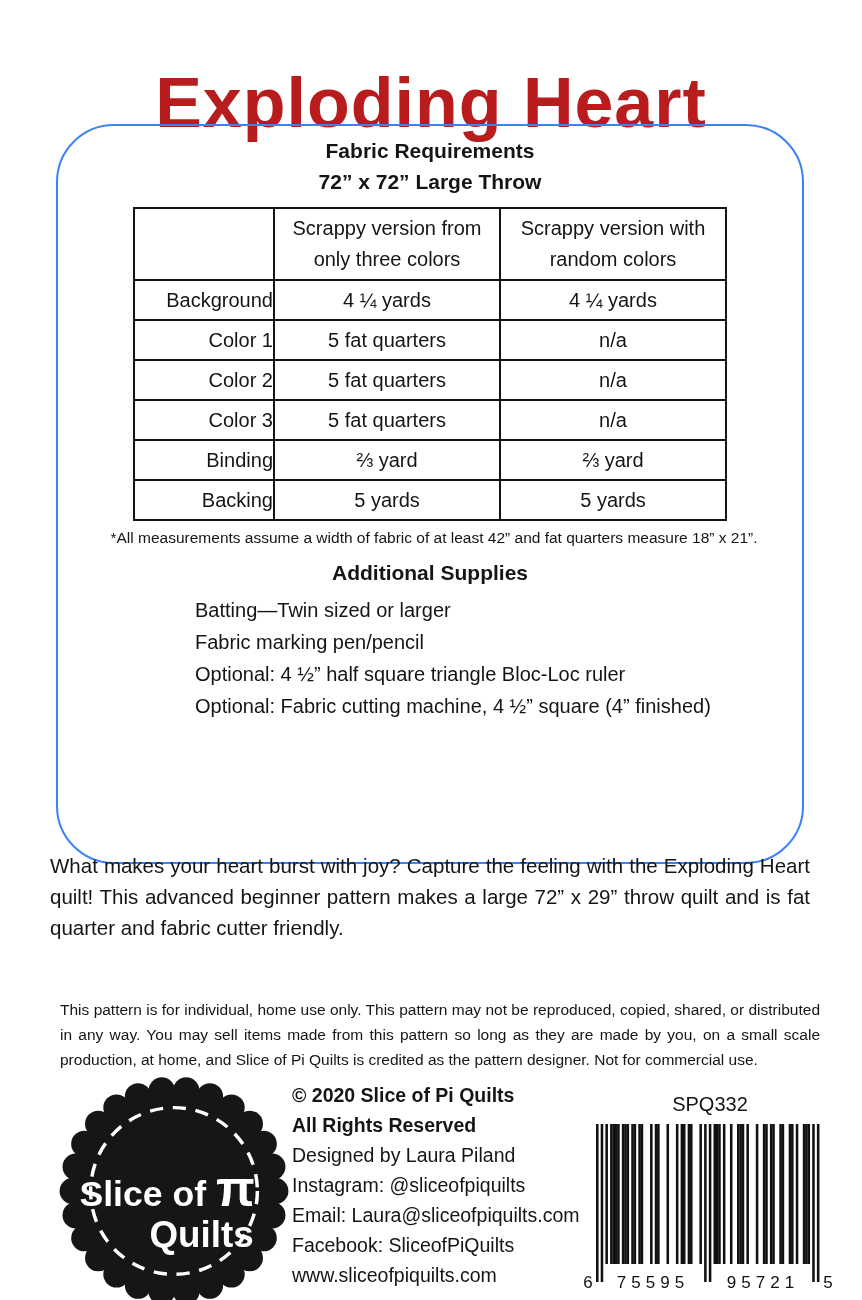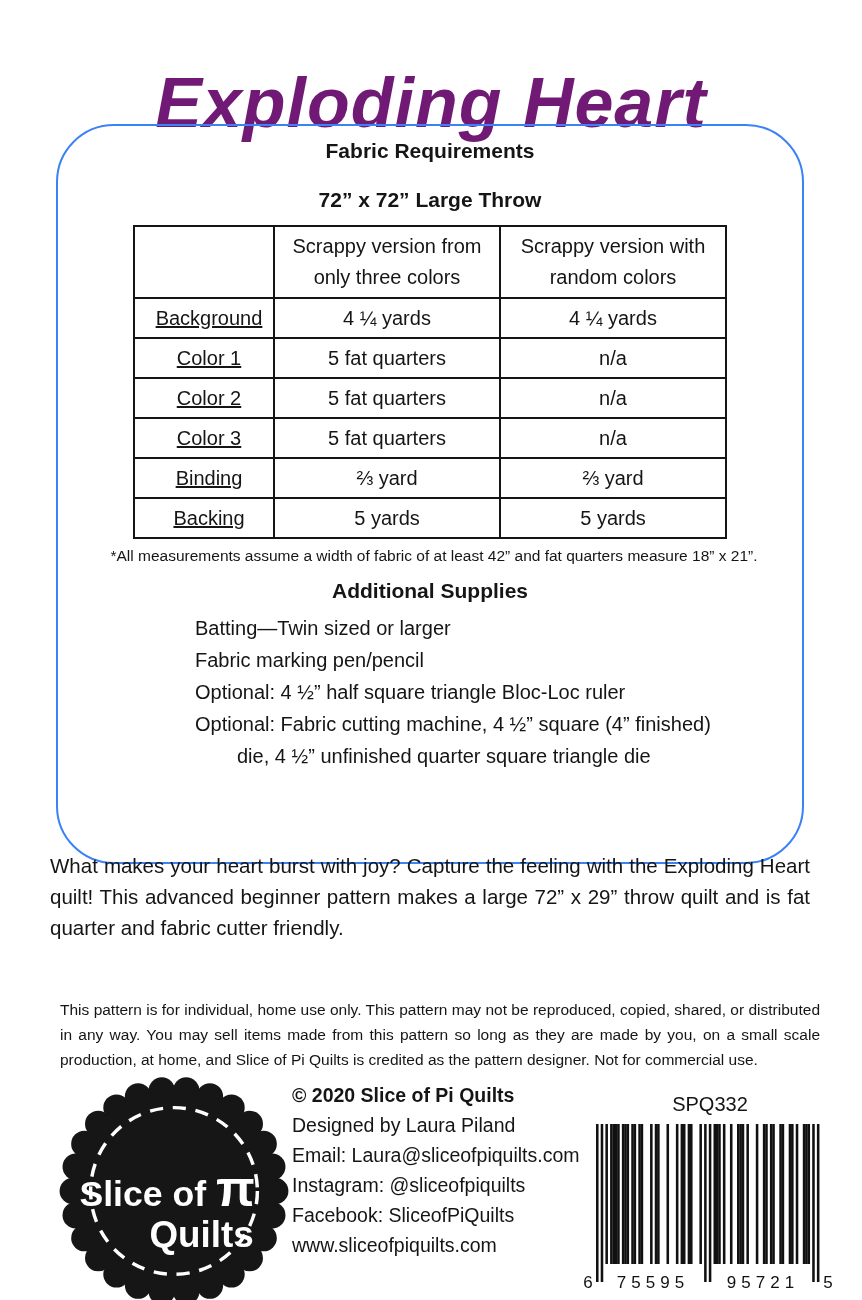--- a/index.html
+++ b/index.html
@@ -10,28 +10,28 @@
   }
   .page-title{
     position:absolute;top:16px;left:0;width:862px;text-align:center;
     font-size:70px;font-weight:bold;letter-spacing:1px;
   }
   .req-box{
     position:absolute;left:56px;top:124px;width:748px;height:740px;
     border:2px solid #3b82f6;border-radius:58px;box-sizing:border-box;
   }
   .box-h1{margin:13px 0 0 0;text-align:center;font-size:21px;font-weight:bold;}
-  .box-h2{margin:25px 0 0 0;text-align:center;font-size:21px;font-weight:bold;}
+  .box-h2{margin:7px 0 0 0;text-align:center;font-size:21px;font-weight:bold;}
   table.fabric{border-collapse:collapse;margin:13px auto 0 auto;table-layout:fixed;}
   .fabric th,.fabric td{border:2px solid #151515;font-size:20px;font-weight:normal;text-align:center;padding:0;}
   .fabric col.c-label{width:140px;}
   .fabric col.c-a,.fabric col.c-b{width:226px;}
   .fabric thead th{height:70px;line-height:1.55;padding:0 14px;}
   .fabric tbody td{height:38px;}
-  .fabric td.row-label{text-align:center;padding-left:10px;text-decoration:underline;}
+  .fabric td.row-label{text-align:right;padding-left:10px;}
   .footnote{margin:8px 0 0 8px;text-align:center;font-size:15.5px;}
   .supplies-h{margin:14px 0 0 0;text-align:center;font-size:21px;font-weight:bold;}
   .supplies{margin:9px 0 0 137px;font-size:20px;}
   .supplies .supply-line{line-height:32px;}
   .supplies .indent{margin-left:42px;}
   .description{
     position:absolute;left:50px;top:829px;width:760px;
     font-size:20.5px;line-height:31px;text-align:justify;
   }
   .legal{
@@ -42,21 +42,21 @@
   .contact{position:absolute;left:292px;top:1080px;font-size:19.5px;line-height:30px;}
   .contact .bold{font-weight:bold;}
   .sku{position:absolute;left:584px;top:1093px;width:252px;text-align:center;font-size:20px;}
   .barcode-svg{position:absolute;left:582px;top:1118px;width:252px;height:174px;}
   #bars rect{fill:#111;}
   .bc-digit{font-family:"Liberation Sans","DejaVu Sans",sans-serif;font-size:17px;fill:#111;}
 </style>
 </head>
 <body>
 
-<h1 class="page-title" style="color: #701a75; font-style: italic;">Exploding Heart</h1>
+<h1 class="page-title" style="color: #b91c1c;">Exploding Heart</h1>
 
 <div class="req-box">
   <div class="box-h1">Fabric Requirements</div>
   <div class="box-h2">72” x 72” Large Throw</div>
 
   <table class="fabric">
     <colgroup>
         <col class="c-label">
         <col class="c-a">
         <col class="c-b">
@@ -103,21 +103,20 @@
   </table>
 
   <div class="footnote">*All measurements assume a width of fabric of at least 42” and fat quarters measure 18” x 21”.</div>
 
   <div class="supplies-h">Additional Supplies</div>
   <div class="supplies">
     <div class="supply-line">Batting—Twin sized or larger</div>
     <div class="supply-line">Fabric marking pen/pencil</div>
     <div class="supply-line">Optional: 4 ½” half square triangle Bloc-Loc ruler</div>
     <div class="supply-line">Optional: Fabric cutting machine, 4 ½” square (4” finished)</div>
-    <div class="supply-line indent">die, 4 ½” unfinished quarter square triangle die</div>
   </div>
 </div>
 
 <p class="description">What makes your heart burst with joy? Capture the feeling with the Exploding Heart quilt! This advanced beginner pattern makes a large 72” x 29” throw quilt and is fat quarter and fabric cutter friendly.</p>
 
 <p class="legal">This pattern is for individual, home use only. This pattern may not be reproduced, copied, shared, or distributed in any way. You may sell items made from this pattern so long as they are made by you, on a small scale production, at home, and Slice of Pi Quilts is credited as the pattern designer. Not for commercial use.</p>
 
 <svg class="logo-svg" viewBox="0 0 200 200">
   <g id="scallops">
       <circle cx="188.00" cy="100.00" r="11.5" fill="#161616"></circle>
@@ -148,23 +147,24 @@
       <circle cx="185.44" cy="78.94" r="11.5" fill="#161616"></circle>
     </g>
   <circle cx="100" cy="100" r="89" fill="#161616"></circle>
   <circle cx="100" cy="100" r="72.5" fill="none" stroke="#ffffff" stroke-width="3" stroke-dasharray="11.5 8.5"></circle>
   <text x="94" y="113" text-anchor="middle" font-size="31" font-weight="bold" fill="#ffffff"><tspan>Slice of </tspan><tspan font-size="44">π</tspan></text>
   <text x="124" y="149" text-anchor="middle" font-size="32" font-weight="bold" fill="#ffffff">Quilts</text>
 </svg>
 
 <div class="contact">
   <div class="bold">© 2020 Slice of Pi Quilts</div>
+  <div class="bold">All Rights Reserved</div>
   <div>Designed by Laura Piland</div>
+  <div>Instagram: @sliceofpiquilts</div>
   <div>Email: Laura@sliceofpiquilts.com</div>
-  <div>Instagram: @sliceofpiquilts</div>
   <div>Facebook: SliceofPiQuilts</div>
   <div>www.sliceofpiquilts.com</div>
 </div>
 
 <div class="sku">SPQ332</div>
 
 <svg class="barcode-svg" viewBox="0 0 252 174">
   <g id="bars">
       <rect x="14.00" y="6" width="2.55" height="158"></rect>
       <rect x="18.70" y="6" width="2.55" height="158"></rect>

